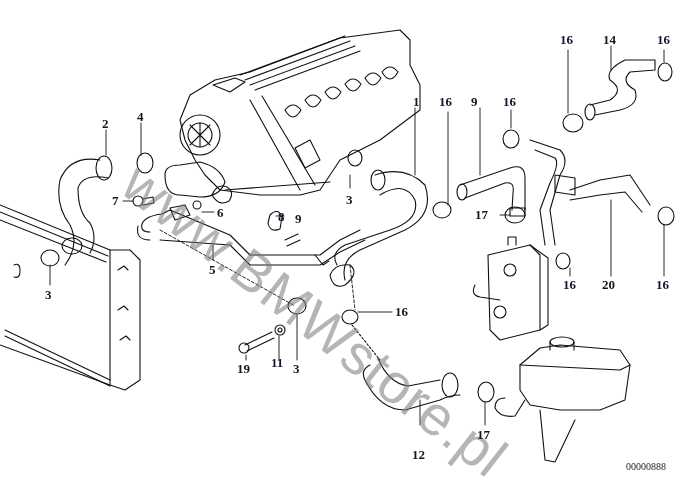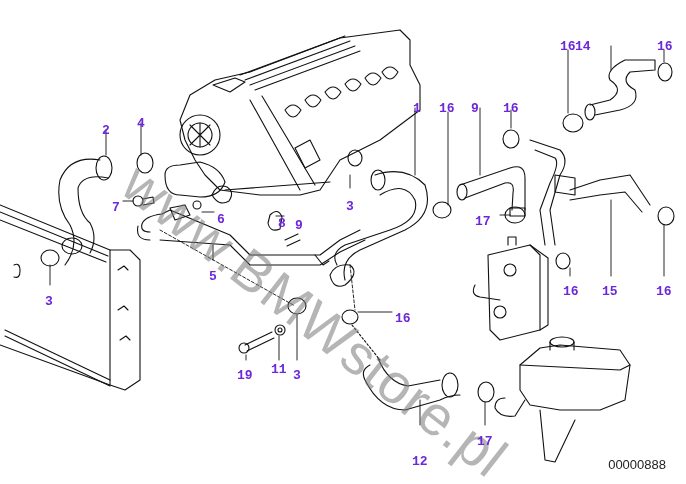--- a/index.html
+++ b/index.html
@@ -1,21 +1,21 @@
 <!DOCTYPE html>
 <html><head>
 <meta charset="utf-8">
 <style>
   html, body { margin: 0; padding: 0; background: #ffffff; }
   body { width: 686px; height: 484px; position: relative; overflow: hidden;
          font-family: "Liberation Sans", sans-serif; }
   #diagram { position: absolute; left: 0; top: 0; width: 686px; height: 484px; }
-  .lbl { position: absolute; font-family: Liberation Mono, monospace; font-weight: bold;
-         font-size: 13px; color: #6d28d9; line-height: 1; white-space: nowrap; margin-top: 7px; }
-  .fig-num { position: absolute; font-family: Liberation Sans, sans-serif; font-size: 13px;
+  .lbl { position: absolute; font-family: Liberation Serif, serif; font-weight: bold;
+         font-size: 13px; color: #0f172a; line-height: 1; white-space: nowrap; }
+  .fig-num { position: absolute; font-family: Liberation Serif, serif; font-size: 10px;
              color: #222; right: 20px; bottom: 12px; }
   .watermark { position: absolute; left: 150px; top: 150px; font-family: "Liberation Sans", sans-serif;
                font-size: 56px; color: rgba(120,120,120,0.55); transform: rotate(38deg);
                transform-origin: left top; white-space: nowrap; letter-spacing: 1px; pointer-events: none; }
 </style>
 </head>
 <body>
 
 <svg id="diagram" viewBox="0 0 686 484" xmlns="http://www.w3.org/2000/svg">
   <g fill="none" stroke="#111" stroke-width="1.1" stroke-linejoin="round" stroke-linecap="round">
@@ -178,22 +178,22 @@
 <span class="lbl" style="left:137px;top:110px">4</span>
 <span class="lbl" style="left:209px;top:263px">5</span>
 <span class="lbl" style="left:217px;top:206px">6</span>
 <span class="lbl" style="left:112px;top:194px">7</span>
 <span class="lbl" style="left:278px;top:210px">8</span>
 <span class="lbl" style="left:295px;top:212px">9</span>
 <span class="lbl" style="left:237px;top:362px">19</span>
 <span class="lbl" style="left:271px;top:356px">11</span>
 <span class="lbl" style="left:412px;top:448px">12</span>
 <span class="lbl" style="left:471px;top:95px">9</span>
-<span class="lbl" style="left:575px;top:33px">14</span>
-<span class="lbl" style="left:602px;top:278px">15</span>
+<span class="lbl" style="left:603px;top:33px">14</span>
+<span class="lbl" style="left:602px;top:278px">20</span>
 <span class="lbl" style="left:439px;top:95px">16</span>
 <span class="lbl" style="left:503px;top:95px">16</span>
 <span class="lbl" style="left:560px;top:33px">16</span>
 <span class="lbl" style="left:657px;top:33px">16</span>
 <span class="lbl" style="left:563px;top:278px">16</span>
 <span class="lbl" style="left:656px;top:278px">16</span>
 <span class="lbl" style="left:395px;top:305px">16</span>
 <span class="lbl" style="left:475px;top:208px">17</span>
 <span class="lbl" style="left:477px;top:428px">17</span>
 

